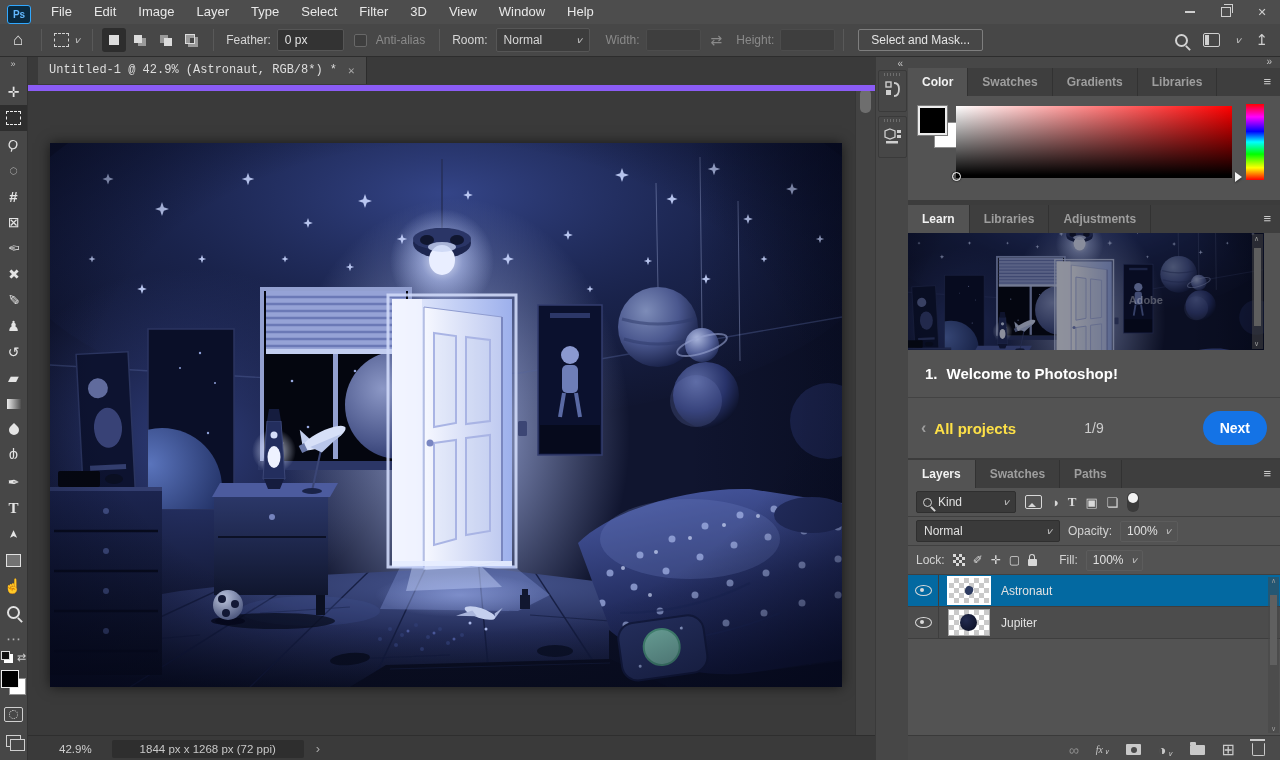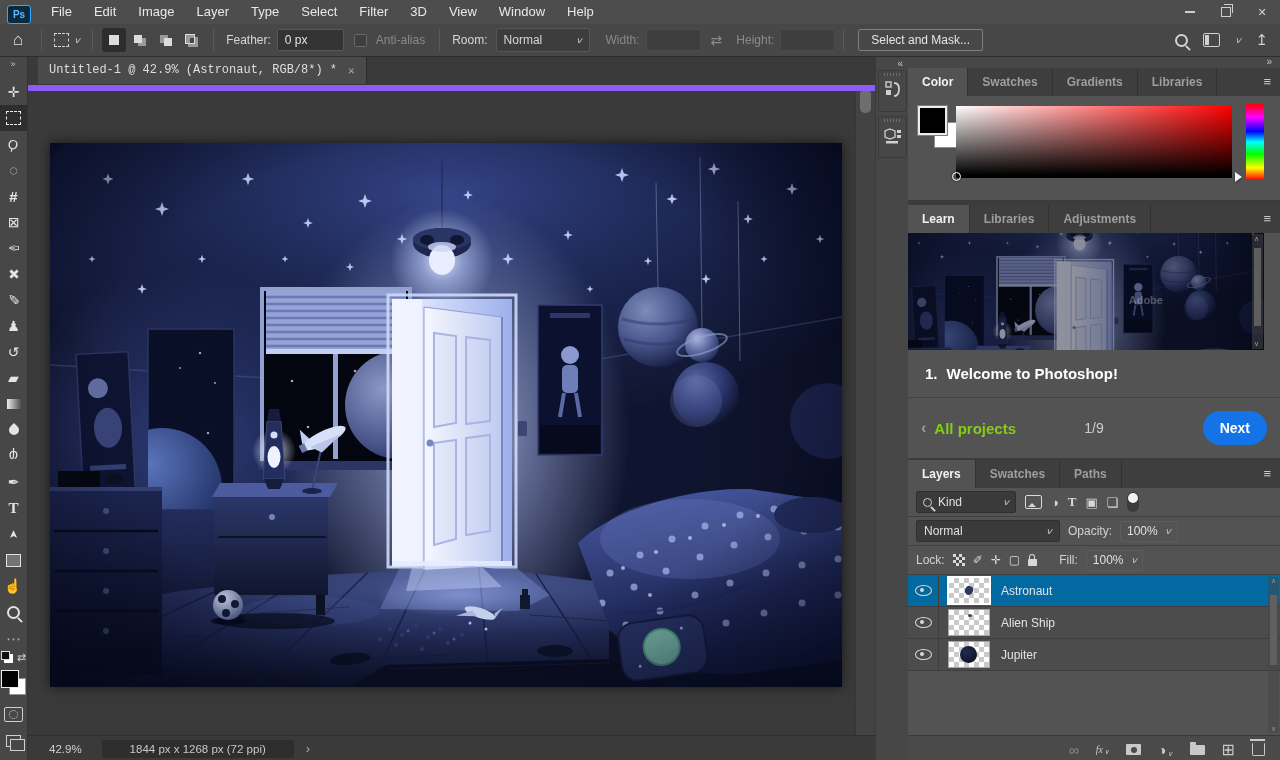--- a/index.html
+++ b/index.html
@@ -77,21 +77,21 @@
   .screenmode::after{content:'';position:absolute;left:3px;top:3px;width:13px;height:10px;border:1px solid #cfcfcf;background:#474747;}
   
   .tab-strip{position:absolute;left:27px;top:56px;width:848px;height:29px;background:#3a3a3a;border-bottom:6px solid #8b5cf6;z-index:10;font-family:Liberation Mono, monospace;}
   .doc-tab{position:absolute;left:11px;top:0;height:28px;background:#4a4a4a;display:flex;align-items:center;gap:11px;padding:0 11px;font-size:12px;color:#dedede;border-right:1px solid #2c2c2c;}
   .tab-close{color:#a8a8a8;font-size:11px;}
   .pasteboard{position:absolute;left:27px;top:85px;width:828px;height:650px;background:#3a3a3a;overflow:hidden;}
   .canvas-wrap{position:absolute;left:23px;top:58px;width:792px;height:544px;box-shadow:0 0 12px rgba(0,0,0,.6);}
   .vscroll{position:absolute;left:855px;top:85px;width:20px;height:650px;background:#434343;border-left:1px solid #363636;}
   .vscroll .thumb{position:absolute;left:4px;top:4px;width:11px;height:24px;background:#6e6e6e;border-radius:5px;}
   .statusbar{position:absolute;left:27px;top:735px;width:848px;height:25px;background:#3a3a3a;border-top:1px solid #2e2e2e;display:flex;align-items:center;font-size:11.5px;color:#cfcfcf;z-index:11;}
-  .status-zoom{margin-left:22px;}
+  .status-zoom{margin-left:32px;}
   .status-dims{margin-left:20px;background:#2e2e2e;padding:3px 28px;border-radius:2px;color:#c8c8c8;}
   .status-chev{margin-left:12px;color:#a8a8a8;font-size:13px;}
   
   .dock{position:absolute;left:875px;top:56px;width:33px;bottom:0;background:#474747;border-left:1px solid #3a3a3a;z-index:15;}
   .dock-collapse{position:absolute;top:2px;right:6px;font-size:10px;color:#c5c5c5;}
   .dock-btn{position:absolute;left:2px;width:29px;height:42px;border:1px solid #3a3a3a;border-radius:2px;display:flex;flex-direction:column;align-items:center;padding-top:2px;box-sizing:border-box;}
   .dock-btn .grip{width:17px;height:3px;background:repeating-linear-gradient(90deg,#6d6d6d 0 1px,transparent 1px 3px);margin-bottom:4px;}
   
   .panels{position:absolute;left:908px;top:56px;width:372px;bottom:0;background:#3c3c3c;z-index:15;}
   .panels-head{position:relative;height:12px;background:#474747;}
@@ -116,21 +116,21 @@
   .learn-preview svg{display:block;}
   .preview-overlay{position:absolute;inset:0;background:rgba(4,7,20,.42);}
   .watermark{position:absolute;left:62%;top:52%;color:#fff;opacity:.28;font-size:11px;font-weight:bold;}
   .pv-scroll{position:absolute;right:1px;top:1px;width:11px;height:115px;background:rgba(70,70,70,.55);}
   .pv-scroll i{position:absolute;left:2px;top:14px;width:7px;height:78px;background:#5e5e5e;}
   .pv-scroll .up{position:absolute;top:1px;left:2px;font-size:7px;color:#9a9a9a;}
   .pv-scroll .dn{position:absolute;bottom:1px;left:2px;font-size:7px;color:#9a9a9a;}
   .learn-title{height:47px;display:flex;align-items:center;padding-left:17px;gap:9px;color:#fff;font-weight:bold;font-size:15px;border-bottom:1px solid #434343;}
   .learn-footer{position:relative;height:60px;display:flex;align-items:center;padding:0 13px;}
   .back-chev{color:#9e9e9e;font-weight:bold;font-size:16px;margin-right:8px;}
-  .back-label{color:#84cc16;font-weight:bold;font-size:15px;}
+  .back-label{color:#fde047;font-weight:bold;font-size:15px;}
   .progress{position:absolute;left:50%;transform:translateX(-50%);color:#cdcdcd;font-size:14px;}
   .next-btn{margin-left:auto;background:#1473e6;color:#fff;font-weight:bold;font-size:14px;border:none;border-radius:17px;padding:9px 17px;}
   
   .layers-panel{top:404px;height:300px;}
   .filter-row{height:28px;display:flex;align-items:center;gap:9px;padding-left:8px;border-bottom:1px solid #404040;}
   .kind-dd{width:86px;height:20px;background:#3a3a3a;border:1px solid #2f2f2f;border-radius:2px;display:flex;align-items:center;gap:6px;padding:0 6px;font-size:12px;color:#e0e0e0;}
   .kind-dd .mag{width:7px;height:7px;border-width:1.5px;}
   .kind-dd .chev{margin-left:auto;}
   .f-glyph{color:#d8d8d8;font-size:13px;}
   .f-serif{font-family:"Liberation Serif",serif;font-weight:bold;}
@@ -868,27 +868,20 @@
       <div>
 
         <div class="layer-row selected">
           <span class="eye-cell">
               <i class="eye-icon"></i>
             </span>
           <span class="layer-thumb thumb-checker thumb-astronaut"></span>
           <span class="layer-name">Astronaut</span>
         </div>
 
-        <div class="layer-row">
-          <span class="eye-cell">
-              <i class="eye-icon"></i>
-            </span>
-          <span class="layer-thumb thumb-checker thumb-alienship"></span>
-          <span class="layer-name">Alien Ship</span>
-        </div>
 
         <div class="layer-row">
           <span class="eye-cell">
               <i class="eye-icon"></i>
             </span>
           <span class="layer-thumb thumb-checker thumb-jupiter"></span>
           <span class="layer-name">Jupiter</span>
         </div>
 
       </div>

